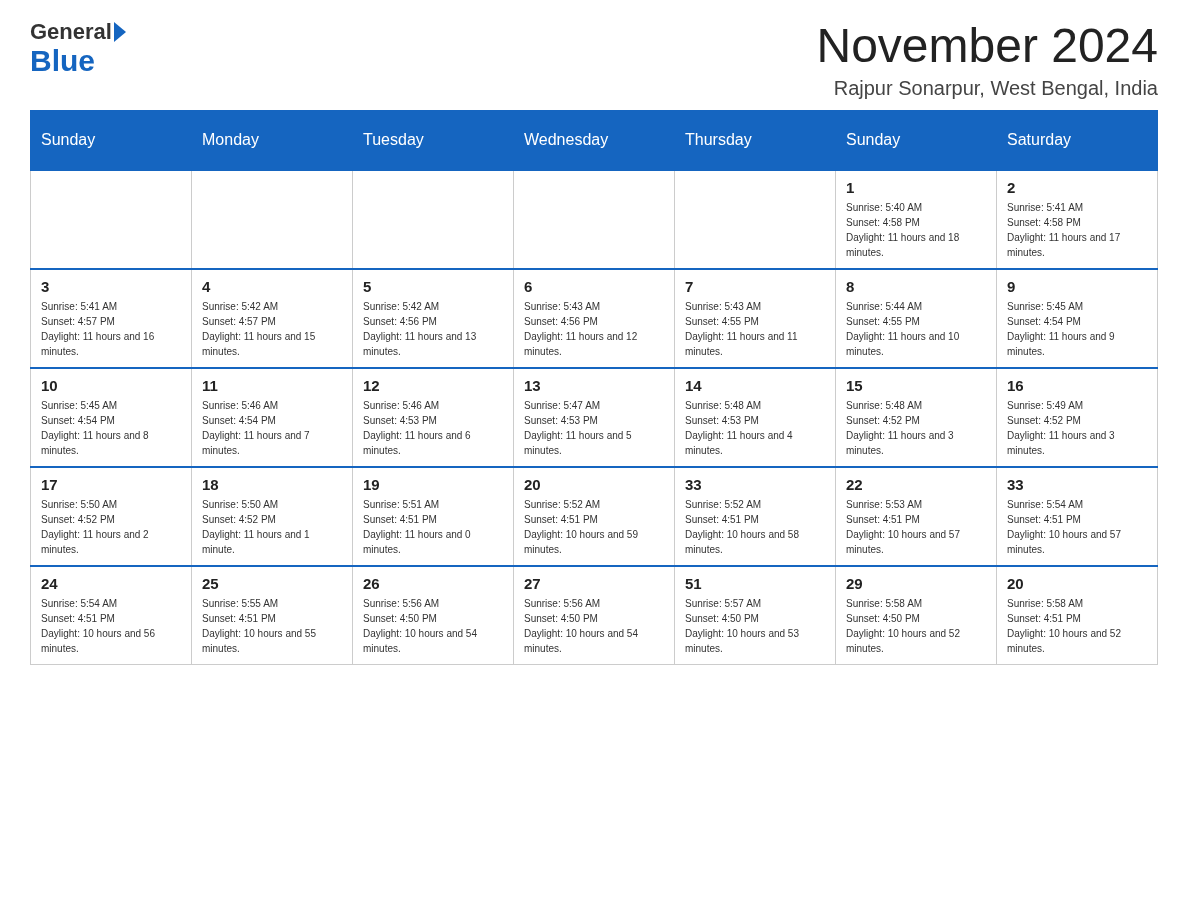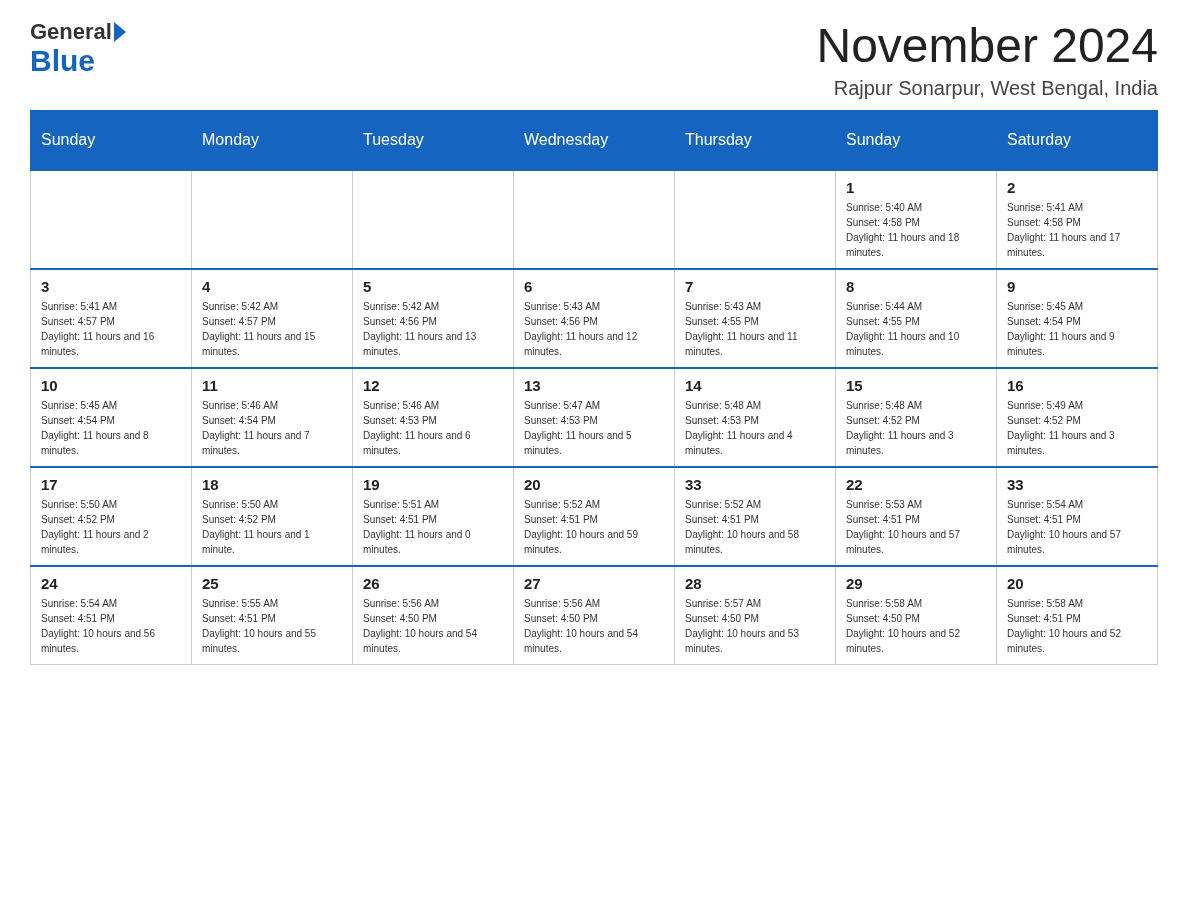--- a/index.html
+++ b/index.html
@@ -243,21 +243,21 @@
         </td>
         <td>
           <span class="day-num">26</span>
           <div class="day-info">Sunrise: 5:56 AM<br>Sunset: 4:50 PM<br>Daylight: 10 hours and 54 minutes.</div>
         </td>
         <td>
           <span class="day-num">27</span>
           <div class="day-info">Sunrise: 5:56 AM<br>Sunset: 4:50 PM<br>Daylight: 10 hours and 54 minutes.</div>
         </td>
         <td>
-          <span class="day-num">28</span>
+          <span class="day-num">51</span>
           <div class="day-info">Sunrise: 5:57 AM<br>Sunset: 4:50 PM<br>Daylight: 10 hours and 53 minutes.</div>
         </td>
         <td>
           <span class="day-num">29</span>
           <div class="day-info">Sunrise: 5:58 AM<br>Sunset: 4:50 PM<br>Daylight: 10 hours and 52 minutes.</div>
         </td>
         <td>
           <span class="day-num">20</span>
           <div class="day-info">Sunrise: 5:58 AM<br>Sunset: 4:51 PM<br>Daylight: 10 hours and 52 minutes.</div>
         </td>

